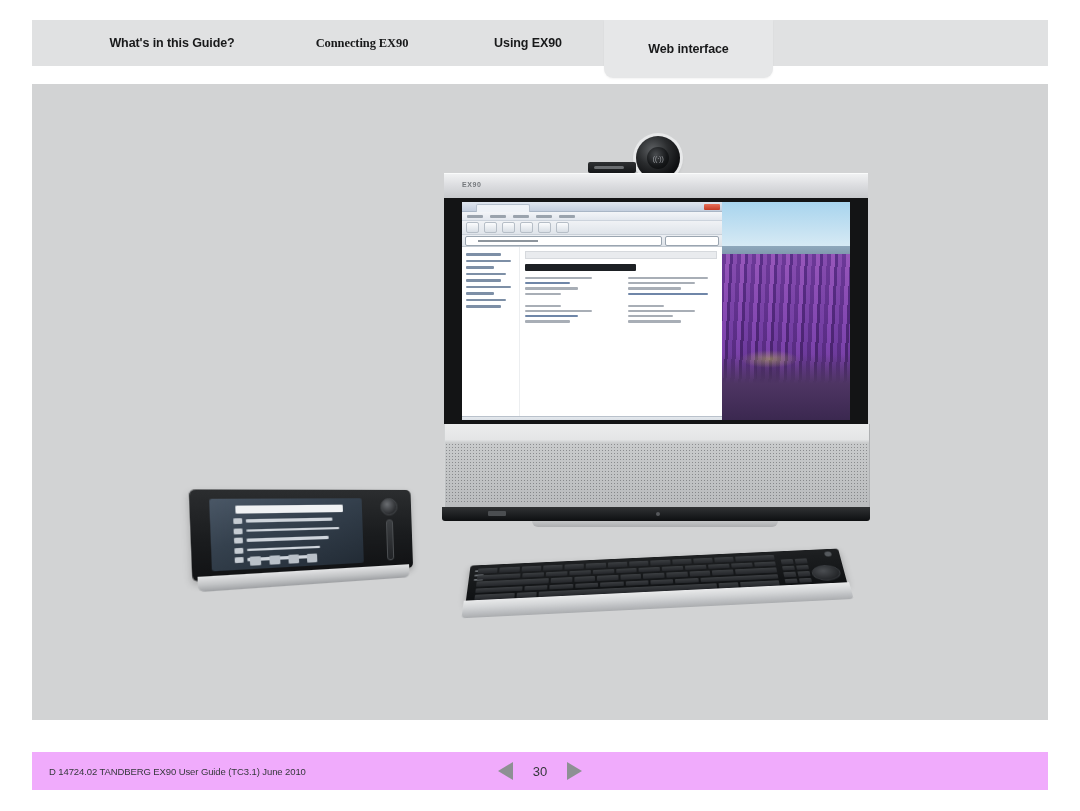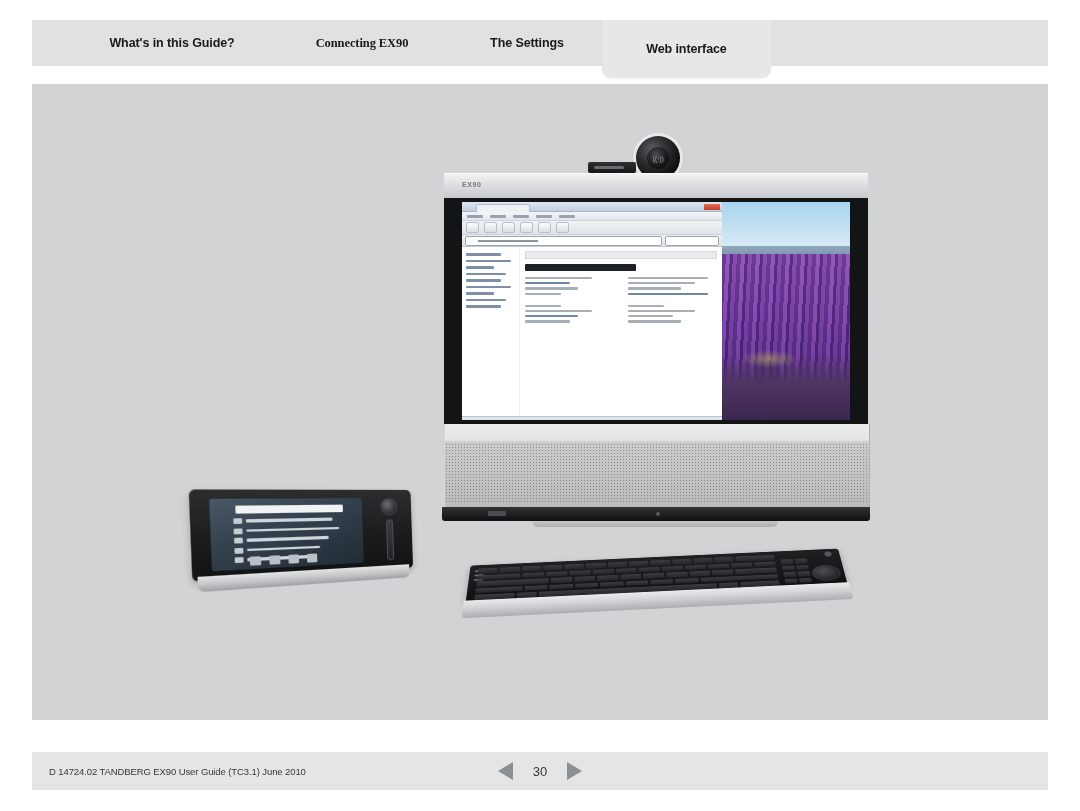--- a/index.html
+++ b/index.html
@@ -634,21 +634,21 @@
     margin-top: 1px;
   }
 
   
   .footer {
     position: absolute;
     left: 32px;
     top: 752px;
     width: 1016px;
     height: 38px;
-    background: #e5e5e5;
+    background: #f0abfc;
     display: flex;
     align-items: center;
   }
   .footer-doc {
     position: absolute;
     left: 17px;
     font-size: 9.5px;
     color: #35383b;
     letter-spacing: -0.1px;
     white-space: nowrap;
@@ -682,22 +682,22 @@
 </head>
 <body>
 
 <div class="tabbar">
   <div class="tab tab-0">
     <span>What's in this Guide?</span>
   </div>
   <div class="tab tab-2">
     <span>Connecting EX90</span>
   </div>
-  <div class="tab tab-4">
-    <span>The Settings</span>
+  <div class="tab tab-3">
+    <span>Using EX90</span>
   </div>
   <div class="tab tab-5 active">
     <span>Web interface</span>
   </div>
 </div>
 
 <div class="content">
 
   <div class="photo-stage">
 

